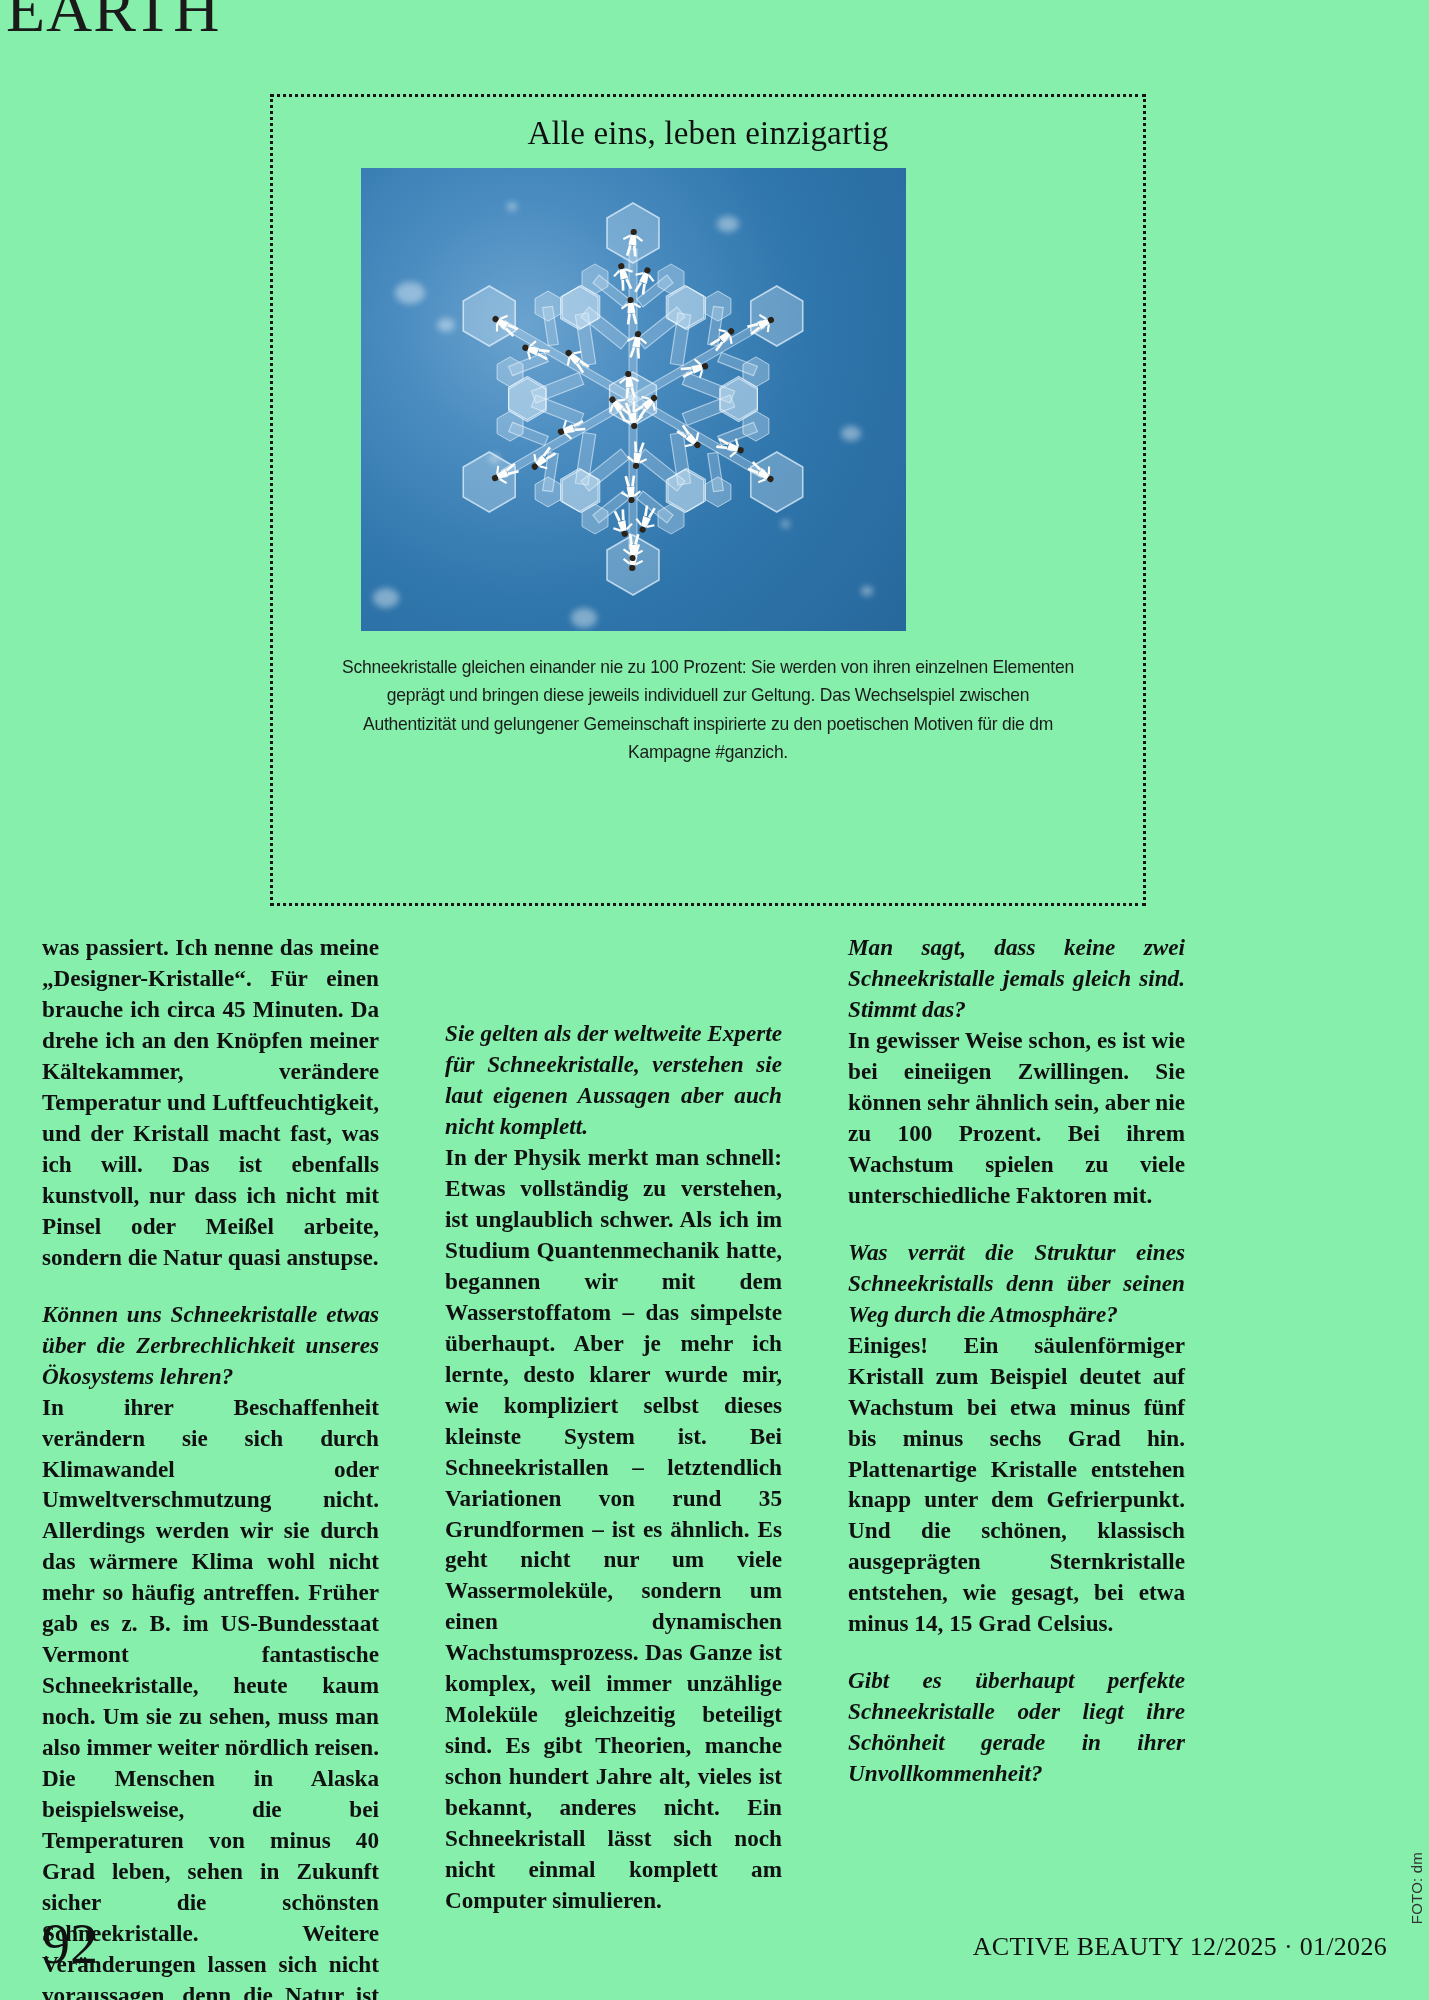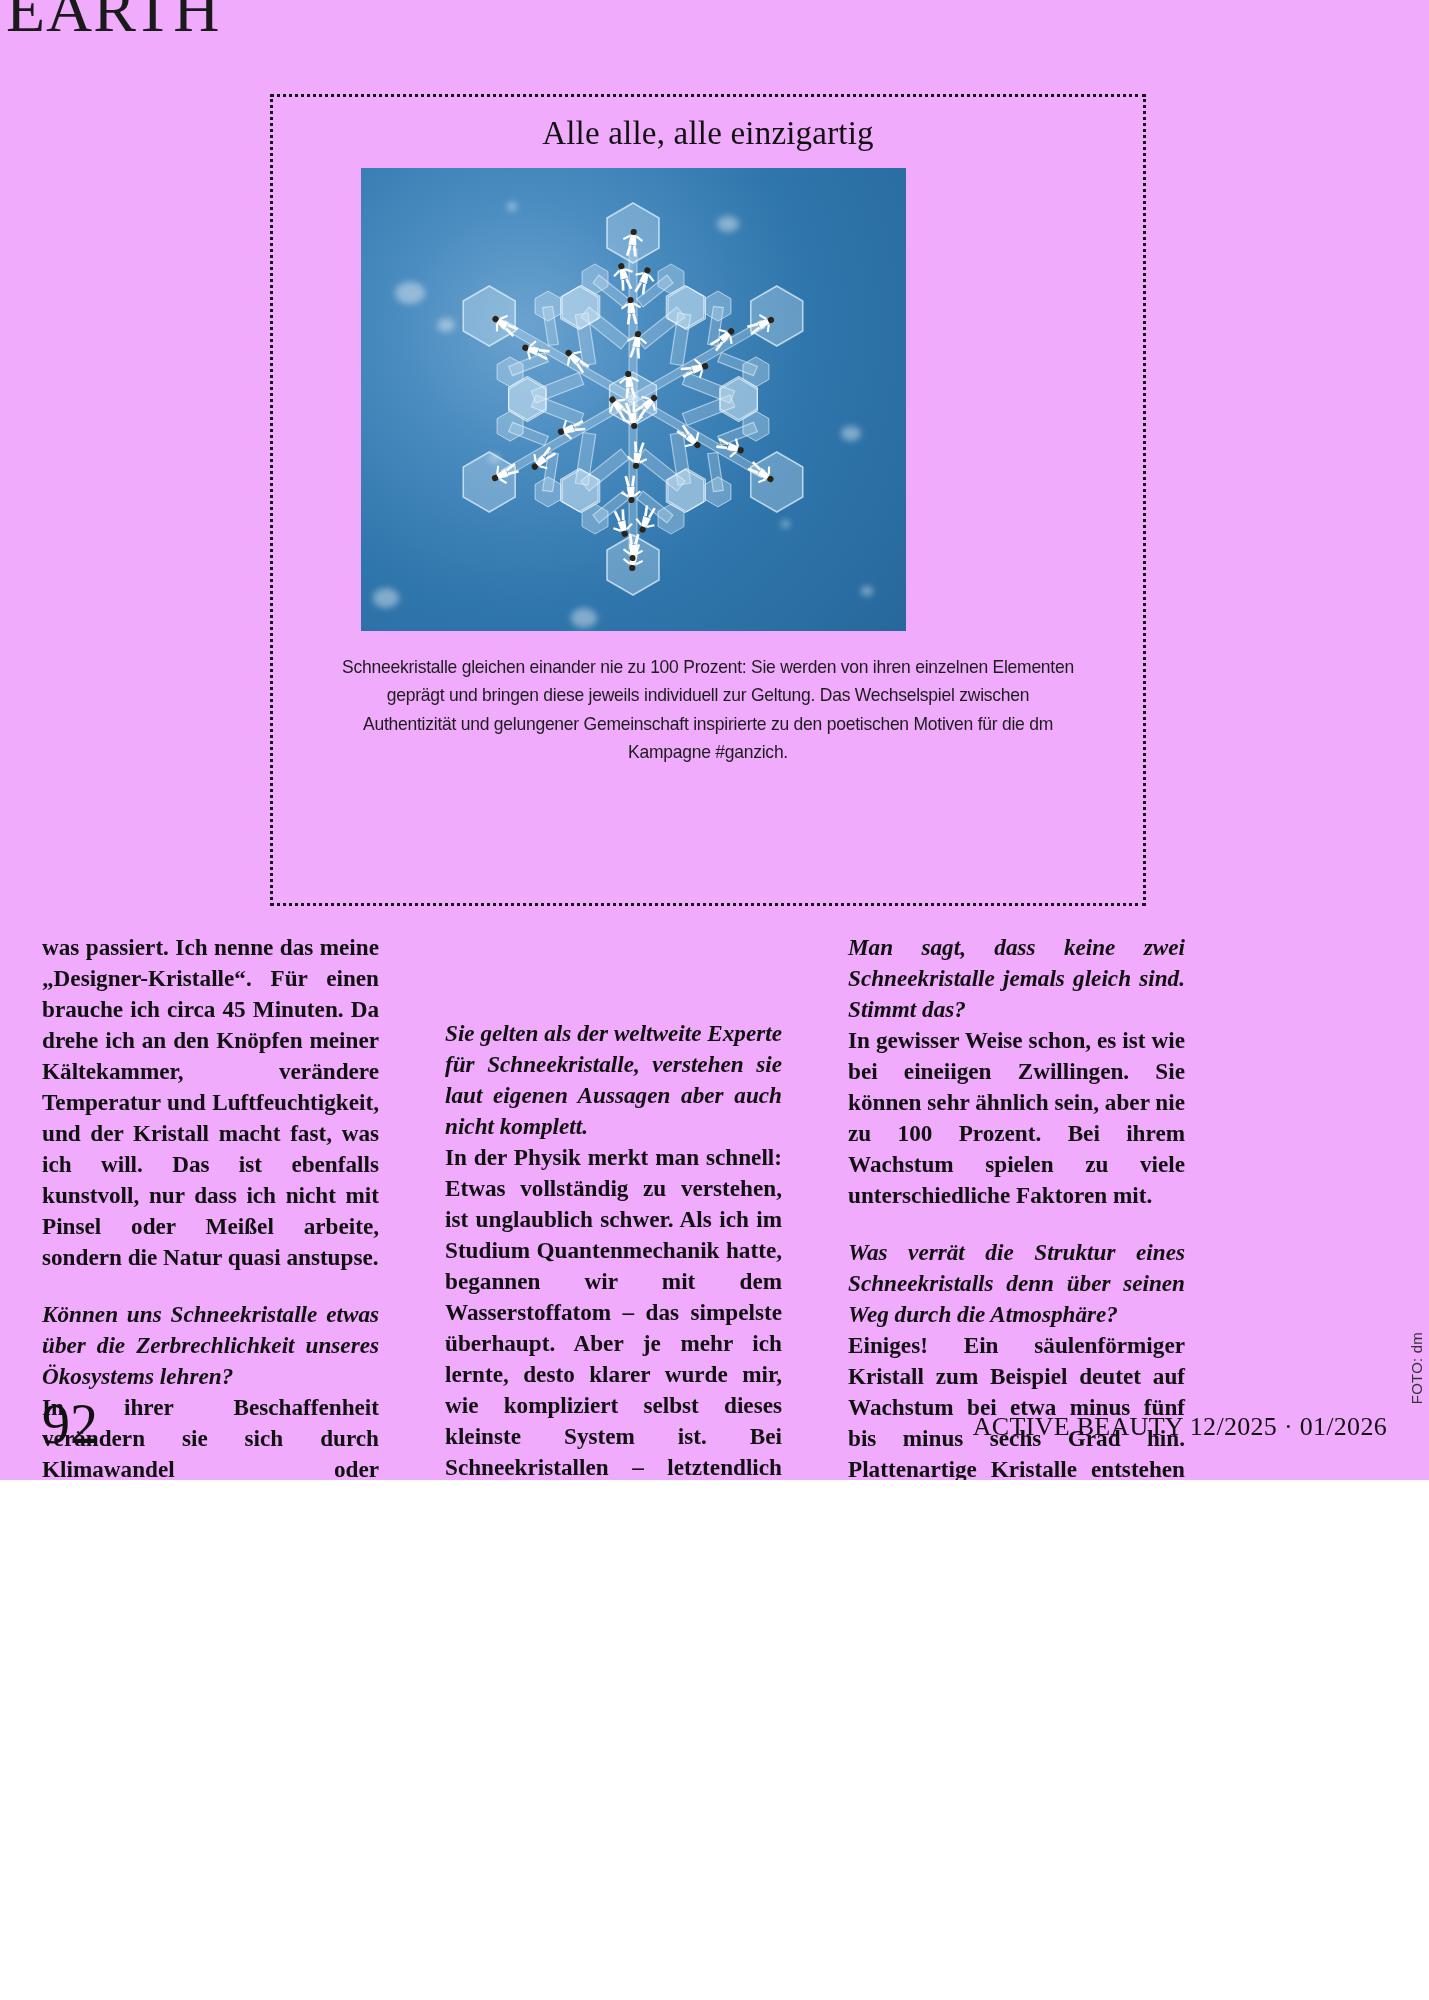--- a/index.html
+++ b/index.html
@@ -3,22 +3,22 @@
 <meta charset="utf-8">
 <style>
   html, body {
     margin: 0;
     padding: 0;
     background: #ffffff;
   }
   .page {
     position: relative;
     width: 1429px;
-    height: 1480px;
-    background: #f0abfc;
+    height: 2000px;
+    background: #86efac;
     overflow: hidden;
     font-family: "Liberation Serif", serif;
   }
 
   
   .running-head {
     position: absolute;
     left: 6px;
     top: -22px;
     font-family: "Liberation Serif", serif;
@@ -157,21 +157,21 @@
 </style>
 </head>
 <body>
 
 <div class="page">
 
   <div class="running-head">EARTH</div>
 
   <div class="feature-box">
 
-    <div class="feature-title">Alle alle, alle einzigartig</div>
+    <div class="feature-title">Alle eins, leben einzigartig</div>
 
     <div class="photo">
       <div class="specks">
         <i style="left:34px;  top:114px; width:30px; height:22px;"></i>
         <i style="left:76px;  top:150px; width:18px; height:14px;"></i>
         <i style="left:12px;  top:420px; width:26px; height:20px;"></i>
         <i style="left:210px; top:440px; width:26px; height:20px;"></i>
         <i style="left:356px; top:48px;  width:22px; height:16px;"></i>
         <i style="left:480px; top:258px; width:20px; height:15px;"></i>
         <i style="left:500px; top:418px; width:12px; height:10px;"></i>

